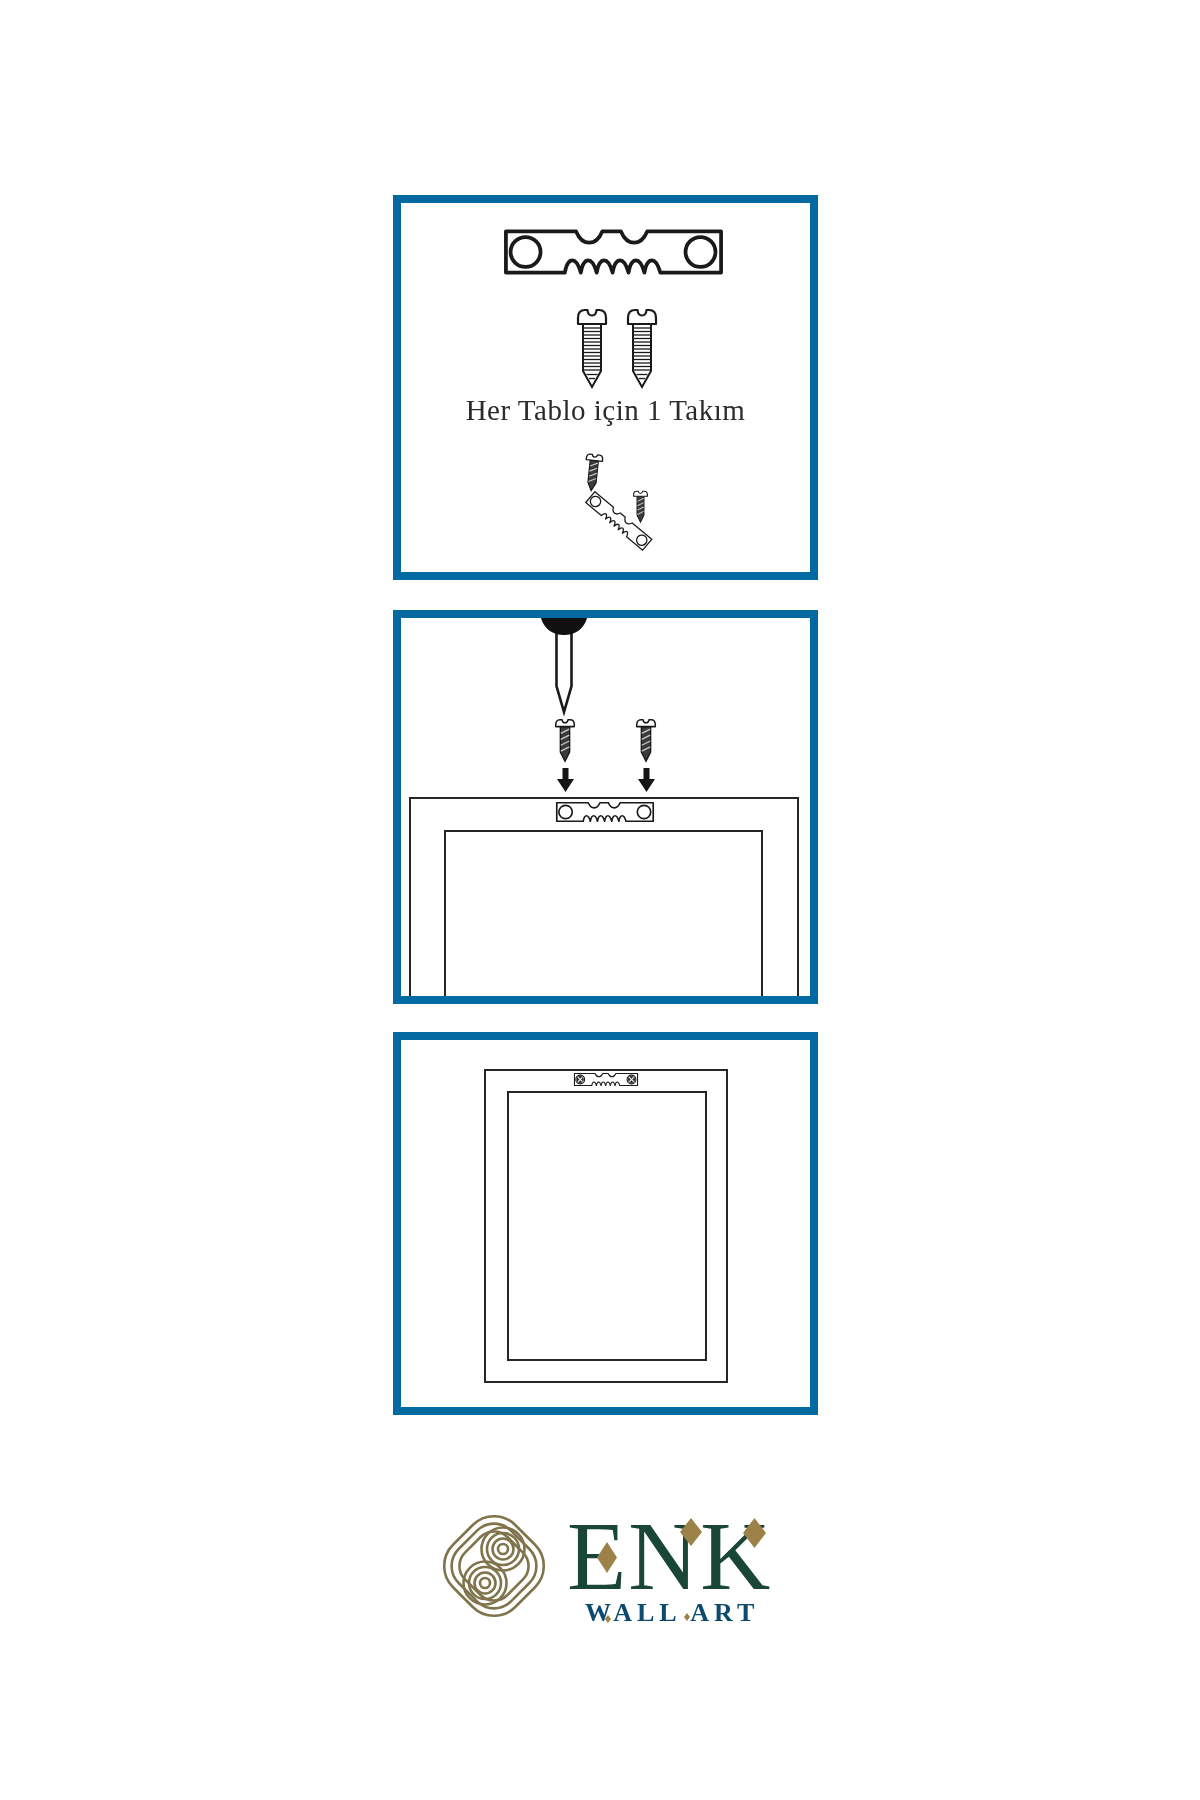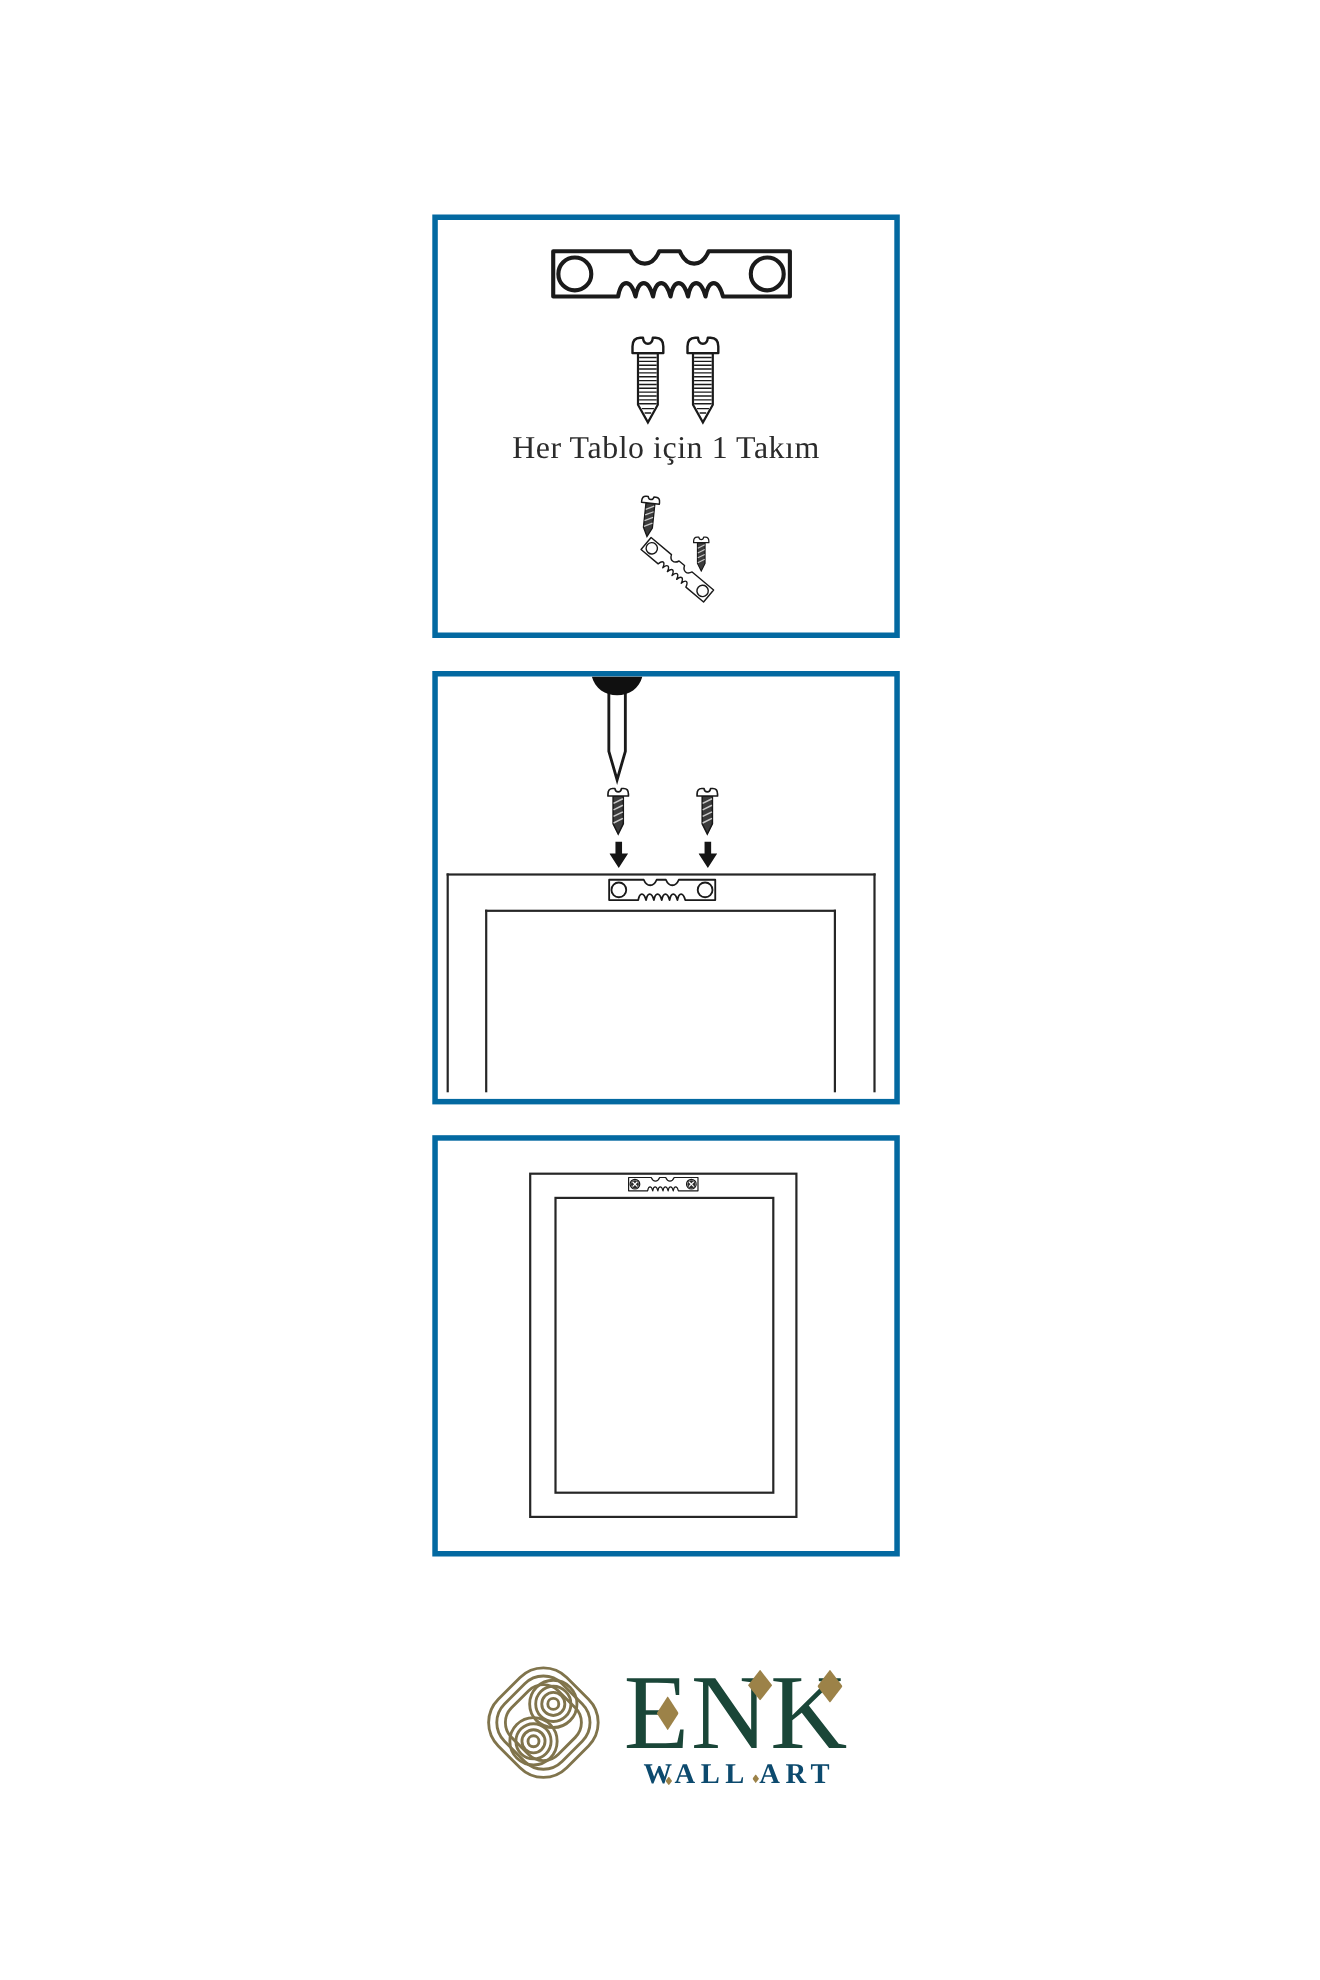--- a/index.html
+++ b/index.html
@@ -1,18 +1,18 @@
 <!DOCTYPE html>
 <html><head>
 <meta charset="utf-8">
 <style>
   html,body{margin:0;padding:0;background:#ffffff;}
   #stage{position:relative;width:1200px;height:1800px;background:#ffffff;overflow:hidden;
          font-family:"Liberation Serif", serif;}
-  .panel{position:absolute;left:393px;width:425px;border:5px solid #0369a1;background:#fff;box-sizing:border-box;}
+  .panel{position:absolute;left:393px;width:425px;border:8px solid #0369a1;background:#fff;box-sizing:border-box;}
   #panel-kit{top:195px;height:385px;}
   #panel-install{top:610px;height:394px;}
   #panel-hang{top:1032px;height:383px;}
   .abs{position:absolute;}
   .caption{position:absolute;left:0;top:191px;width:100%;text-align:center;
            font-size:29px;letter-spacing:.5px;color:#2b2b2b;font-weight:400;}
   
   .rect{position:absolute;border:2px solid #262626;background:#fff;box-sizing:border-box;}
   .no-bottom{border-bottom:none;}
   

